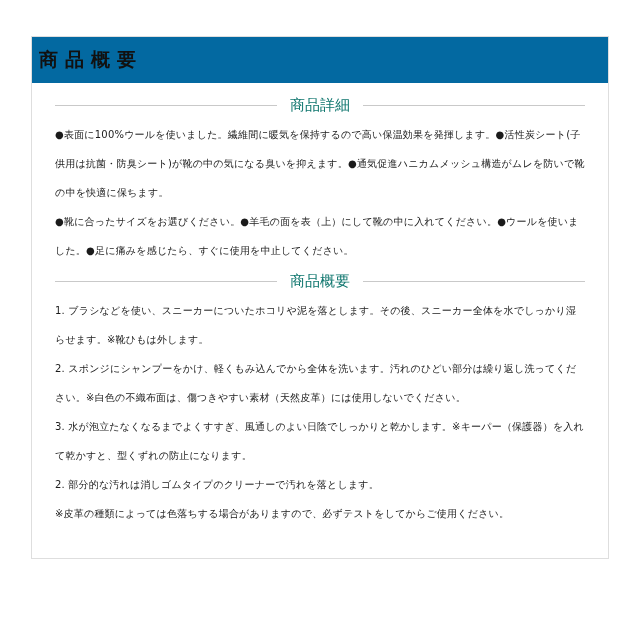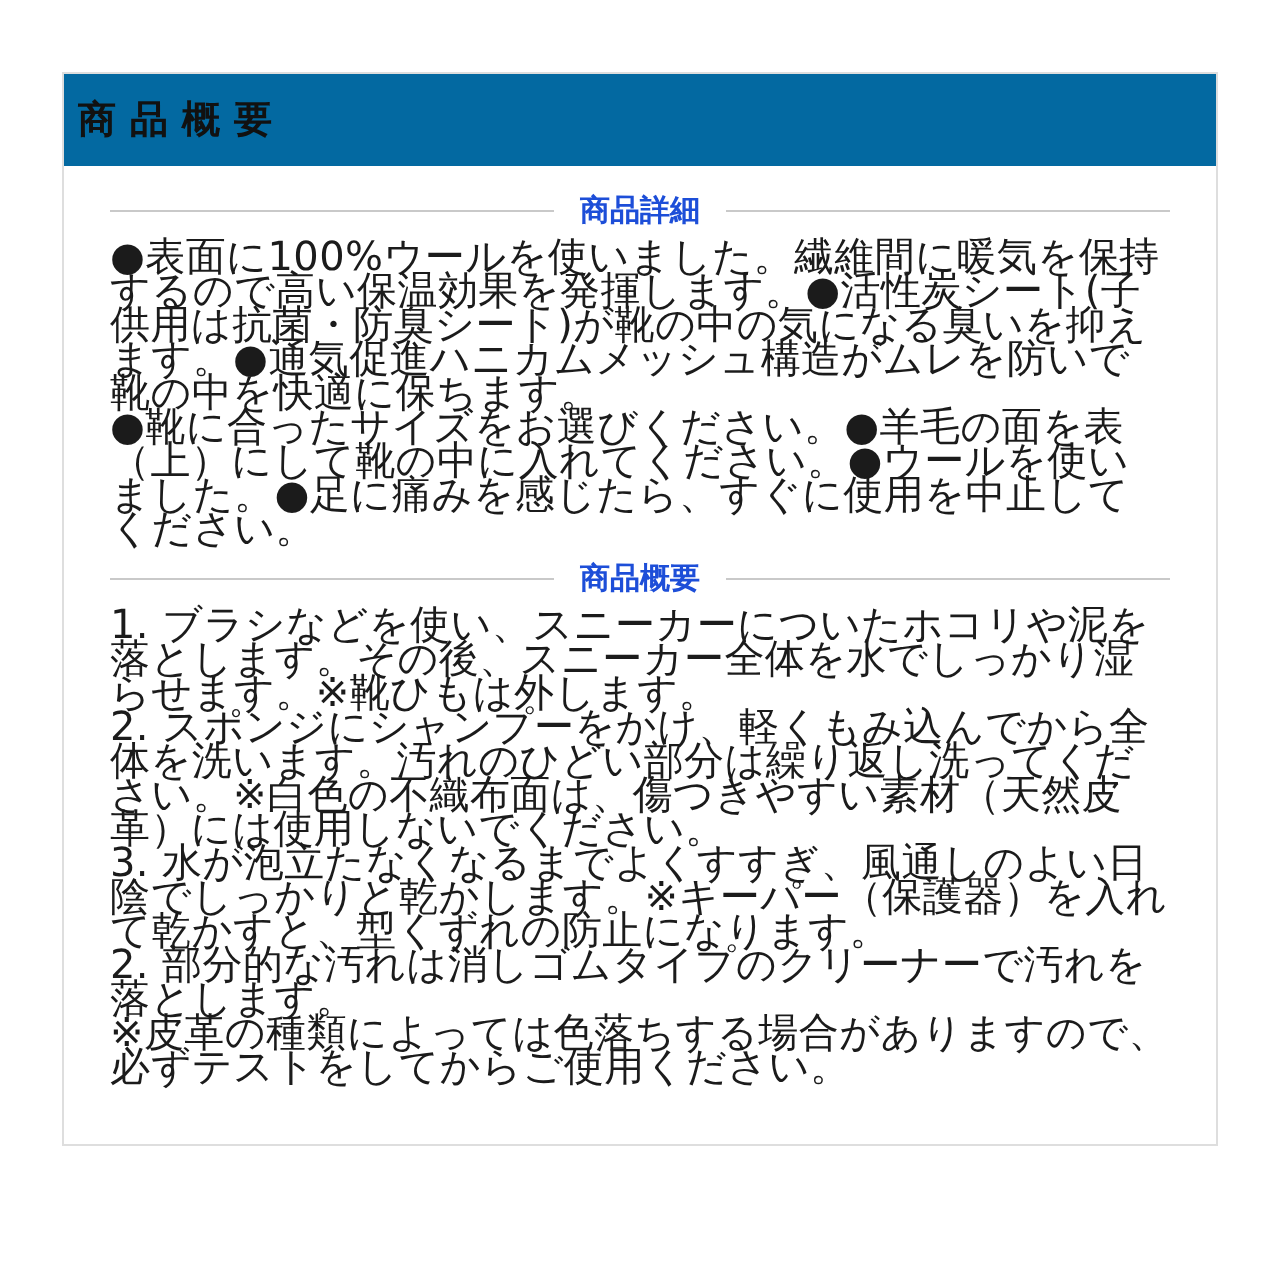--- a/index.html
+++ b/index.html
@@ -51,28 +51,28 @@
   }
   .rule {
     flex: 1 1 auto;
     height: 1px;
     background: #c9c9c9;
   }
   .heading-text {
     flex: 0 0 auto;
     padding: 0 13px;
     font-size: 15px;
-    font-weight: bold;
-    color: #1d4ed8;
+    font-weight: normal;
+    color: #0f766e;
     white-space: nowrap;
   }
   .para {
     margin: 0;
-    font-size: 20px;
-    line-height: 17px;
+    font-size: 10px;
+    line-height: 29px;
     color: #1b1b1b;
     text-align: left;
     letter-spacing: 0.2px;
     overflow-wrap: anywhere;
   }
 </style>
 </head>
 <body>
 
 <div class="page">

